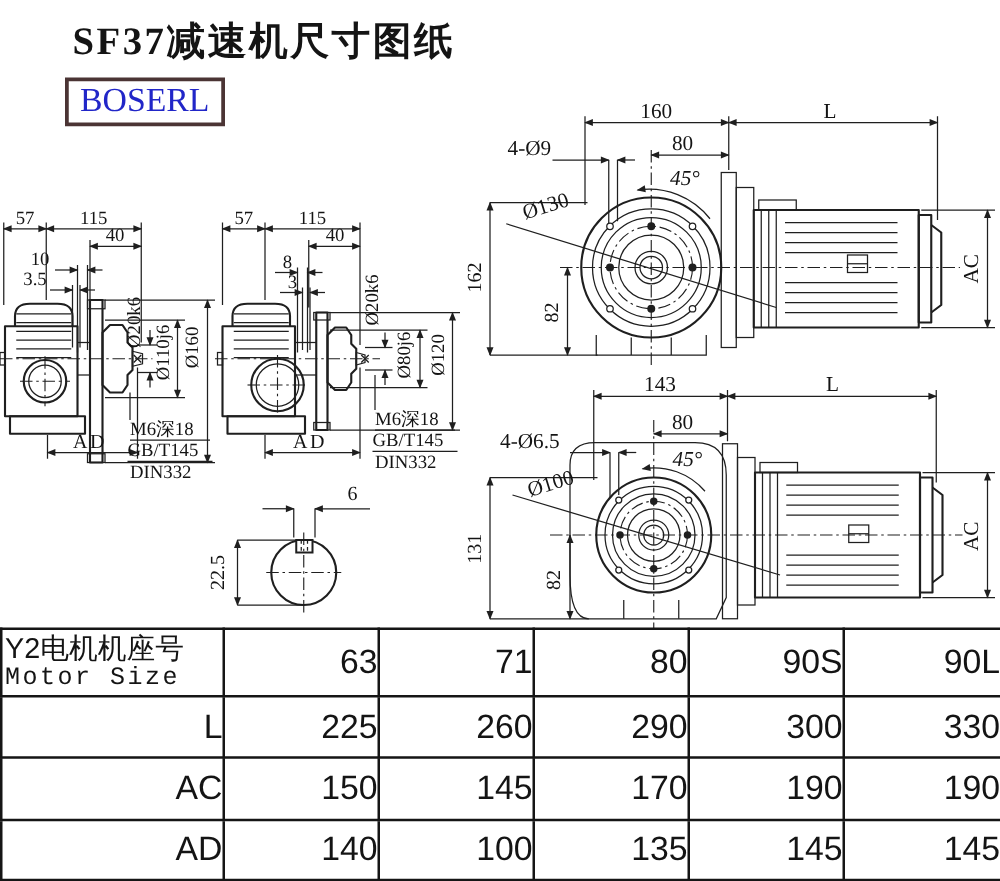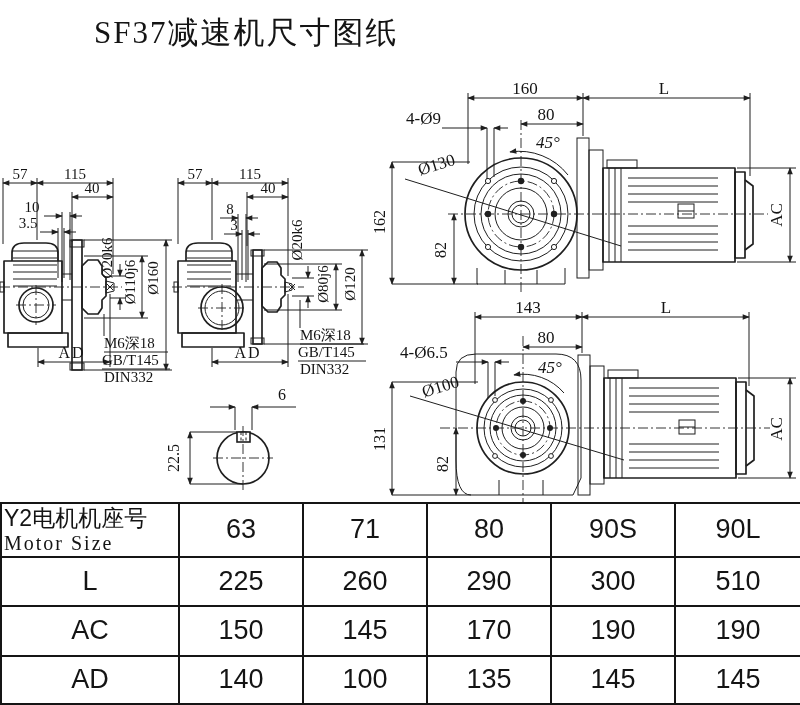--- a/index.html
+++ b/index.html
@@ -1,60 +1,61 @@
 <!DOCTYPE html>
 <html><head>
 <meta charset="utf-8">
 <style>
   html,body{margin:0;padding:0;background:#fff;}
   #stage{position:relative;width:800px;height:705px;background:#fff;overflow:hidden;
          font-family:"Liberation Serif",serif;color:#141414;}
-  #title{position:absolute;left:58px;top:12px;font-size:31px;font-weight:normal;
-         letter-spacing:2px;font-family:"Liberation Serif",serif;margin-left:36px;}
+  #title{position:absolute;left:58px;top:12px;font-size:31px;font-weight:bold;
+         letter-spacing:2px;font-family:"Liberation Serif",serif;}
   #brand{position:absolute;left:52px;top:62px;border:3px solid #4b3434;background:#fff;
          padding:0 9px 2px 9px;color:#2126c8;font-size:27px;font-family:"Liberation Serif",serif;}
   svg{position:absolute;overflow:visible;}
   .out{fill:none;stroke:#1f1f1f;stroke-width:1.7;stroke-linejoin:round;}
   .thin{fill:none;stroke:#1f1f1f;stroke-width:1;}
   .dim{fill:none;stroke:#1f1f1f;stroke-width:1;}
   .cl{fill:none;stroke:#1f1f1f;stroke-width:0.9;stroke-dasharray:10 3 2 3;}
   .dash{stroke-dasharray:3 2.5;}
   text{fill:#141414;}
   .t15{font:15px "Liberation Serif",serif;}
   .t16{font:16px "Liberation Serif",serif;}
   .t17{font:17px "Liberation Serif",serif;}
   .it{font-style:italic;}
   .dot{fill:#1f1f1f;stroke:none;}
   .hole{fill:#fff;stroke:#1f1f1f;stroke-width:1;}
   #dim-table{position:absolute;left:0;top:502px;width:800px;height:203px;
              border-collapse:collapse;table-layout:fixed;}
-  #dim-table td{border:2px solid #151515;text-align:center;vertical-align:middle;
+  #dim-table td{border:2px solid #151515;text-align:right;vertical-align:middle;
                 font-family:"Liberation Sans",sans-serif;font-size:27px;padding:0;}
   #dim-table td.hdrcell{text-align:left;padding-left:2px;}
   .hdr-cn{font-family:"Liberation Sans",sans-serif;font-size:23px;line-height:26px;}
-  .hdr-en{font-family:Liberation Serif, serif;font-size:20px;letter-spacing:2px;line-height:24px;}
+  .hdr-en{font-family:Liberation Mono, monospace;font-size:20px;letter-spacing:2px;line-height:24px;}
   .rowlab{font-family:"Liberation Mono",monospace;font-size:25px;}
 </style>
 </head>
 <body>
 
 <div id="stage">
 
   <svg width="0" height="0">
     <defs>
       <marker id="arw" viewBox="0 0 10 10" refX="9" refY="5" markerWidth="9" markerHeight="7" orient="auto-start-reverse">
           <path d="M0,1 L10,5 L0,9 Z" fill="#1f1f1f"></path>
         </marker>
       <pattern id="hatch" width="6" height="6" patternUnits="userSpaceOnUse" patternTransform="rotate(45)">
         <line x1="3" y1="0" x2="3" y2="6" stroke="#1f1f1f" stroke-width="1"></line>
       </pattern>
     </defs>
   </svg>
 
   <div id="title">SF37减速机尺寸图纸</div>
+  <div id="brand">BOSERL</div>
 
   <svg style="left:0;top:154px" width="185" height="242" viewBox="0 0 185 242">
     <g>
       <path class="out" d="M12,107 L12,99 Q12,89 24,89 L46,89 Q58,89 58,99 L58,107"></path>
       <rect class="out" x="4" y="107" width="58" height="72"></rect>
       <rect class="out" x="8" y="179" width="60" height="14"></rect>
       <g class="thin">
         <line x1="13" y1="97" x2="57" y2="97"></line>
           <line x1="13" y1="104" x2="57" y2="104"></line>
         <line x1="13" y1="111" x2="57" y2="111"></line>
@@ -397,21 +398,21 @@
       <td>80</td>
       <td>90S</td>
       <td>90L</td>
     </tr>
     <tr style="height:48px">
       <td class="rowlab">L</td>
       <td>225</td>
       <td>260</td>
       <td>290</td>
       <td>300</td>
-      <td>510</td>
+      <td>330</td>
     </tr>
     <tr style="height:48px">
       <td class="rowlab">AC</td>
       <td>150</td>
       <td>145</td>
       <td>170</td>
       <td>190</td>
       <td>190</td>
     </tr>
     <tr style="height:47px">

